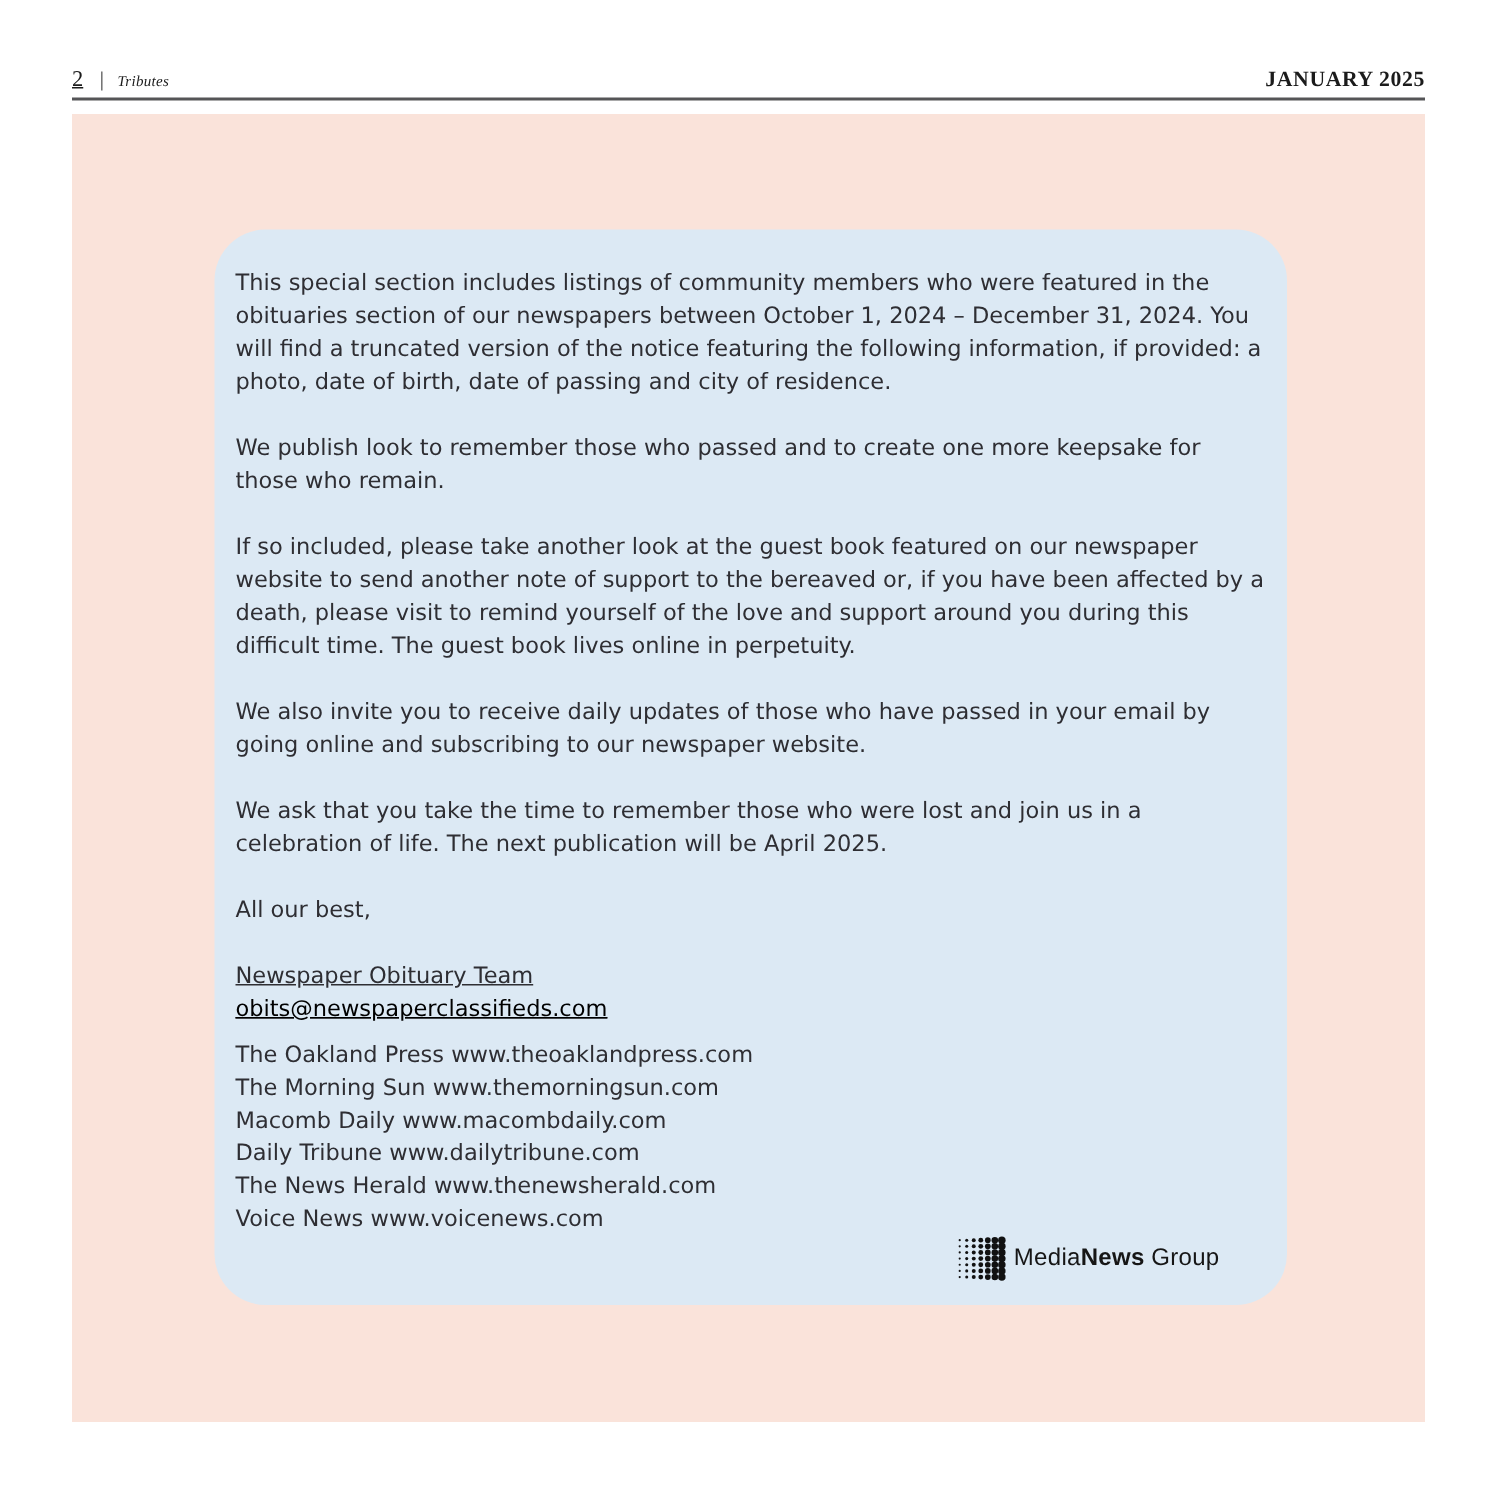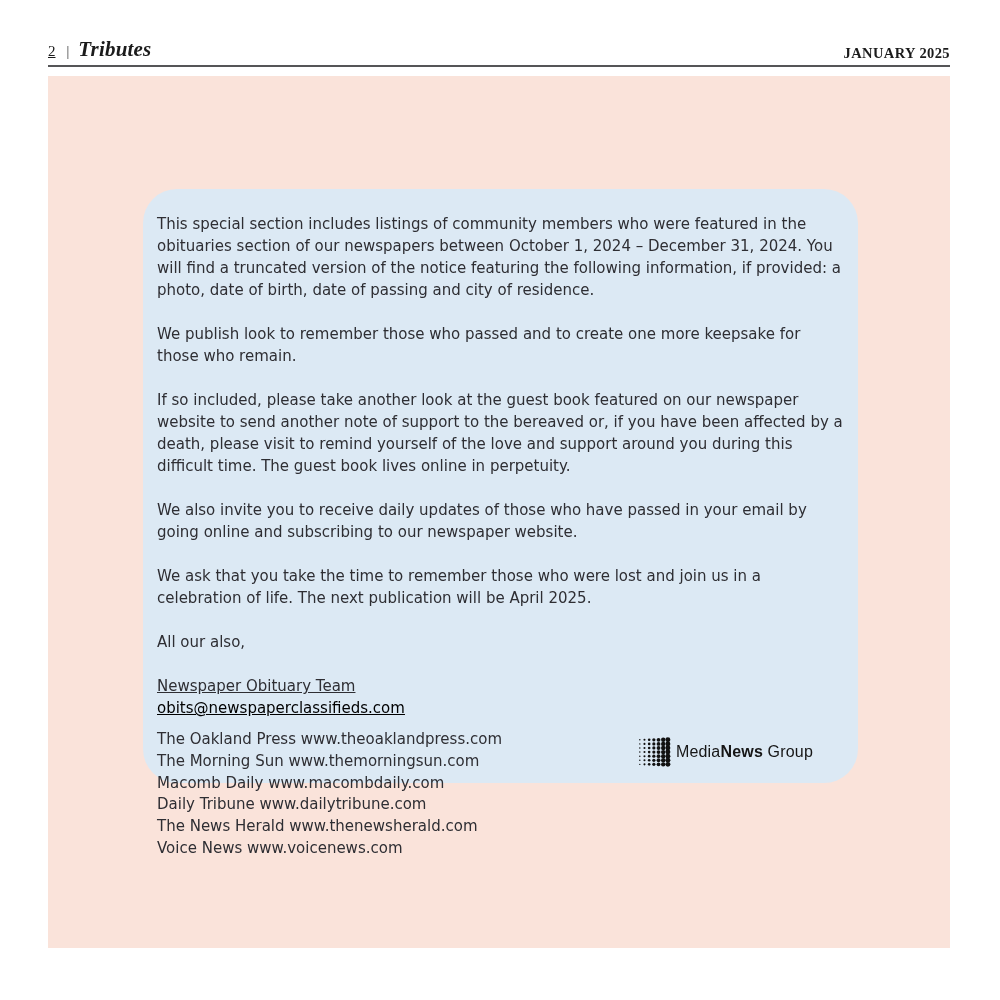--- a/index.html
+++ b/index.html
@@ -32,23 +32,23 @@
   .page-num {
     font-size: 15px;
     text-decoration: underline;
   }
   .sep {
     margin: 0 9px 0 11px;
     font-size: 14px;
     color: #333;
   }
   .section-title {
-    font-weight: bold;
+    font-weight: normal;
     font-style: italic;
-    font-size: 21px;
+    font-size: 10px;
     letter-spacing: 0.2px;
   }
   .issue-date {
     font-weight: bold;
     font-size: 14.5px;
     letter-spacing: 0.4px;
     font-family: Liberation Serif, serif;
   }
 
   
@@ -60,28 +60,27 @@
     height: 872px;
     background: #fae3da;
   }
 
   
   .card {
     position: absolute;
     left: 95px;
     top: 77px;
     width: 715px;
-    height: 594px;
+    height: 717px;
     background: #dce9f4;
     border-radius: 34px;
     box-sizing: border-box;
     padding: 24px 14px 18px 14px;
     font-size: 15px;
     line-height: 22px;
-    margin-top: 36px;
   }
   .card p { margin: 0 0 22px 0; }
   .contact { margin-bottom: 10px; text-decoration: underline; }
   .email {
     color: #000000;
     text-decoration: underline;
     cursor: pointer;
   }
   .papers {
     list-style: none;
@@ -125,21 +124,21 @@
 
   <div class="pink-bg">
     <section class="card">
 
       <p>This special section includes listings of community members who were featured in the obituaries section of our newspapers between October 1, 2024 – December 31, 2024. You will find a truncated version of the notice featuring the following information, if provided: a photo, date of birth, date of passing and city of residence.</p>
       <p>We publish look to remember those who passed and to create one more keepsake for those who remain.</p>
       <p>If so included, please take another look at the guest book featured on our newspaper website to send another note of support to the bereaved or, if you have been affected by a death, please visit to remind yourself of the love and support around you during this difficult time. The guest book lives online in perpetuity.</p>
       <p>We also invite you to receive daily updates of those who have passed in your email by going online and subscribing to our newspaper website.</p>
       <p>We ask that you take the time to remember those who were lost and join us in a celebration of life. The next publication will be April 2025.</p>
 
-      <p>All our also,</p>
+      <p>All our best,</p>
 
       <div class="contact">
         <div>Newspaper Obituary Team</div>
         <a class="email">obits@newspaperclassifieds.com</a>
       </div>
 
       <ul class="papers">
         <li>The Oakland Press www.theoaklandpress.com</li>
         <li>The Morning Sun www.themorningsun.com</li>
         <li>Macomb Daily www.macombdaily.com</li>

